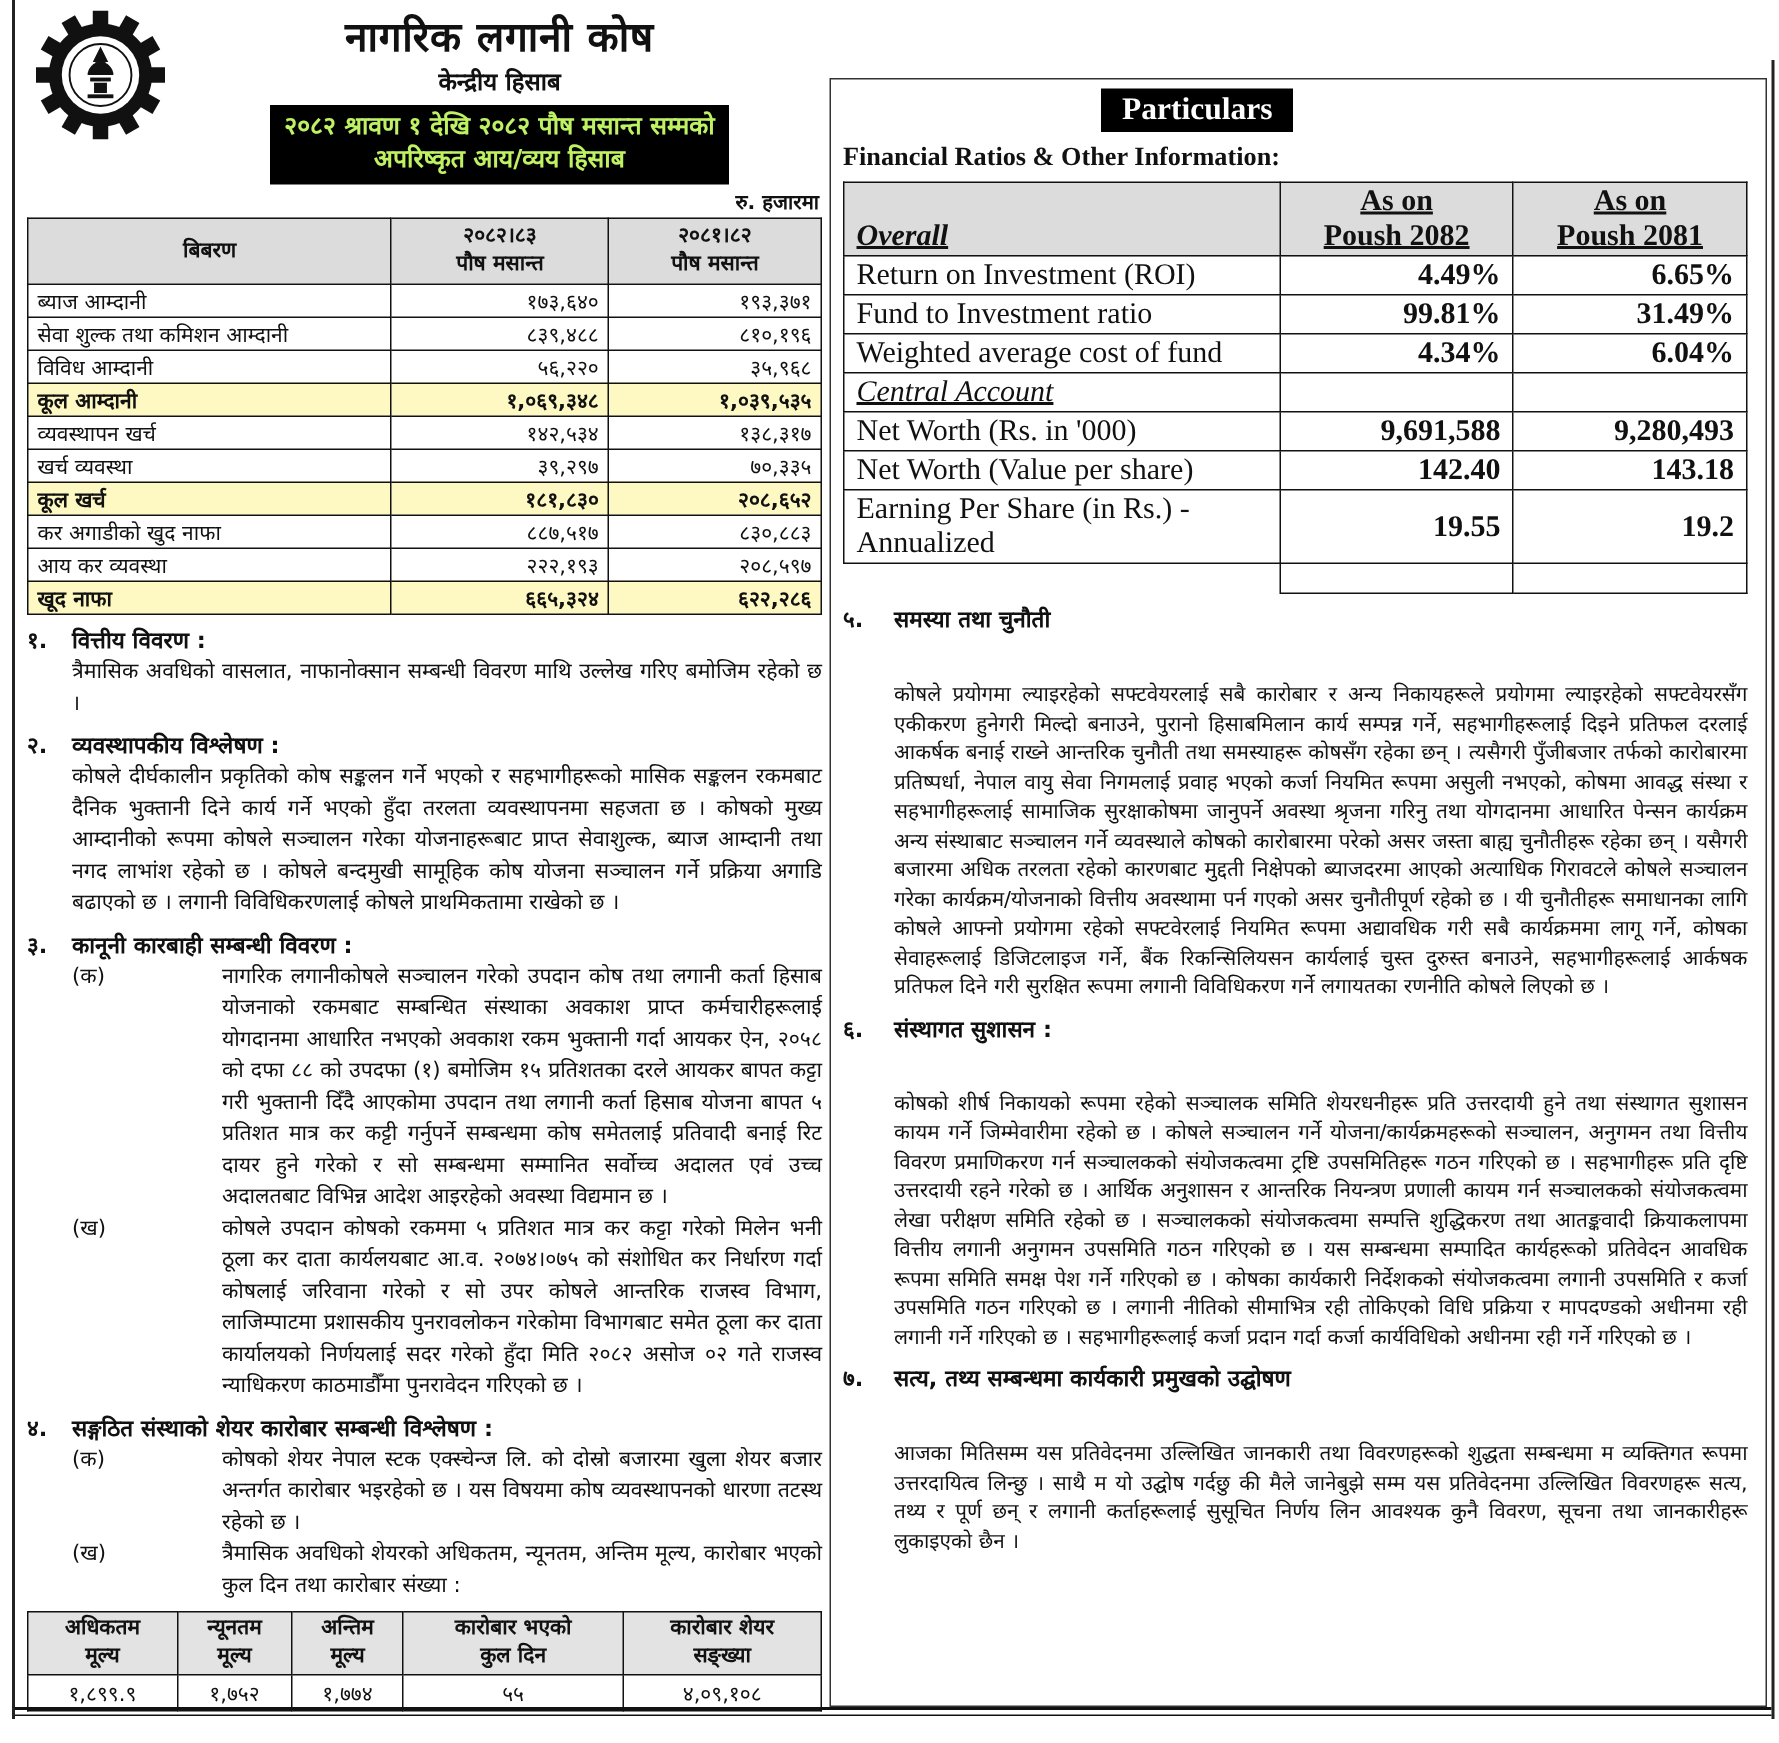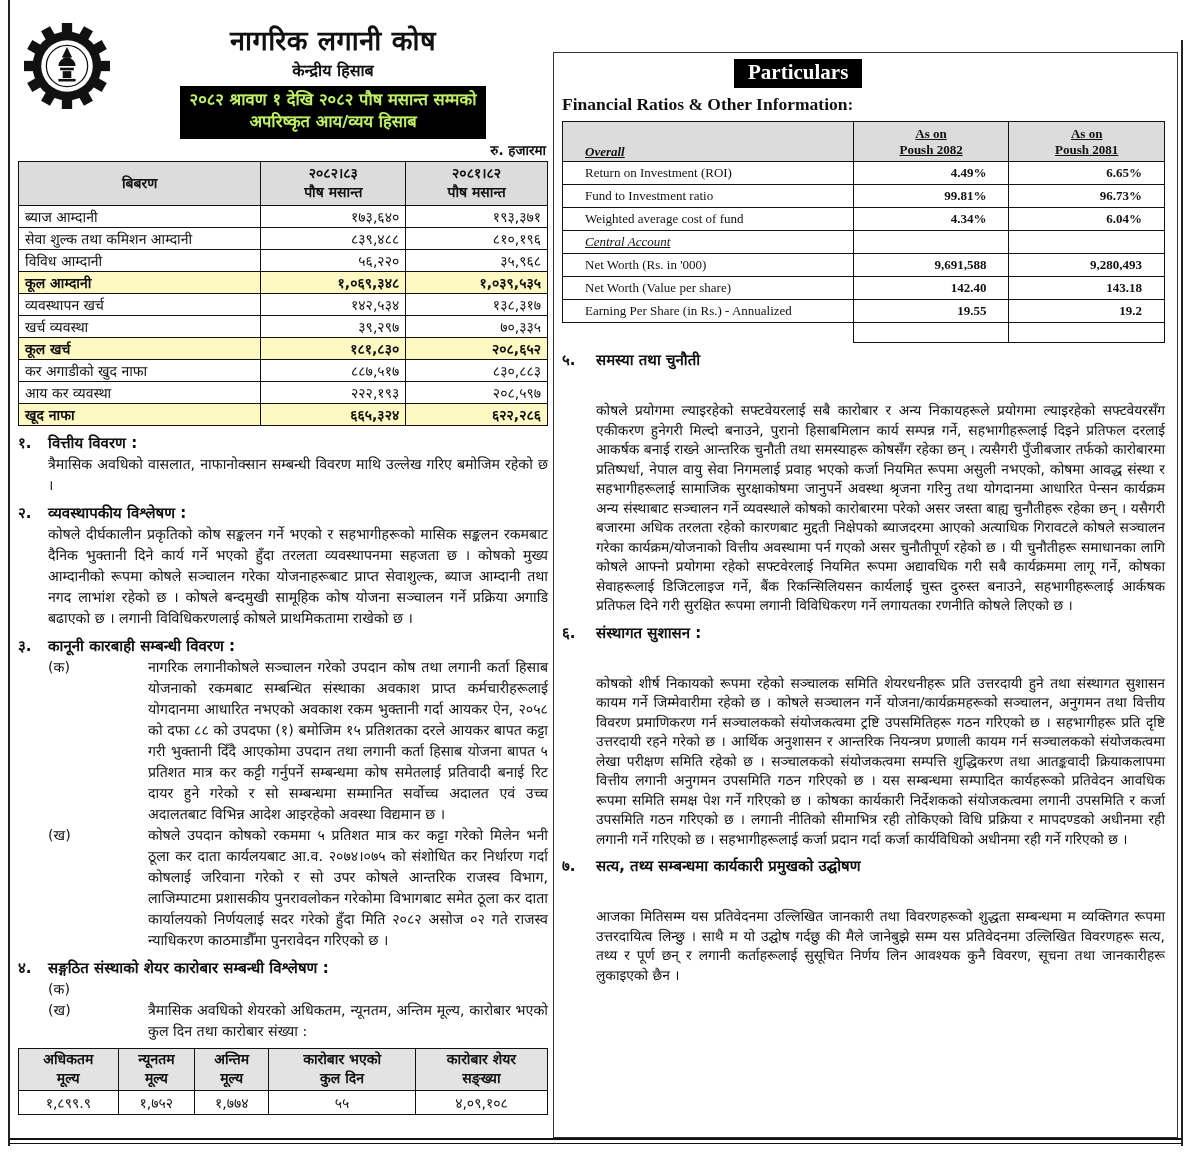--- a/index.html
+++ b/index.html
@@ -4,21 +4,21 @@
 <style>
   * { box-sizing: border-box; margin: 0; padding: 0; }
   body { font-family: "DejaVu Sans", "Liberation Sans", sans-serif; background:#fff; }
   .page { position: relative; width: 1186px; height: 1162px; background: #fff; overflow: hidden; color:#111; }
 
   
   .rule-left   { position:absolute; left:8px; top:0; width:2px; height:1146px; background:#222; }
   .rule-right  { position:absolute; left:1181px; top:40px; width:2px; height:1106px; background:#222; }
   .rule-bottom { position:absolute; left:10px; top:1138px; width:1171px; height:6px; border-top:2px solid #111; border-bottom:1px solid #111; }
 
-  .col-left  { position:absolute; left:18px; top:21px; width:530px; }
+  .col-left  { position:absolute; left:18px; top:5px; width:530px; }
   .col-right { position:absolute; left:553px; top:52px; width:625px; height:1086px; border:1px solid #333; padding:6px 12px 0 8px; }
 
   
   .hdr { position:relative; min-height:100px; }
   .logo { position:absolute; left:6px; top:2px; }
   .hdr-text { margin-left:100px; text-align:center; }
   .org-name { font-size:27px; font-weight:bold; letter-spacing:0.5px; }
   .org-sub  { font-size:16px; font-weight:bold; margin-top:1px; }
   .period-box { display:inline-block; background:#000; color:#bef264; font-weight:bold; font-size:16.5px; padding:3px 10px 5px; margin-top:5px; line-height:1.35; }
   .unit-note { text-align:right; font-size:13.5px; padding-right:2px; margin-top:2px; font-weight:bold; }
@@ -46,21 +46,21 @@
   
   .share-table { margin-top:6px; }
   .share-table th, .share-table td { border:1.5px solid #111; font-size:14px; text-align:center; padding:1px 4px; }
   .share-table th { background:#e3e3e3; font-weight:bold; height:42px; line-height:1.35; }
   .share-table td { height:24px; }
 
   
   .particulars { font-family:"Liberation Serif","DejaVu Serif",serif; display:inline-block; background:#000; color:#fff; font-weight:bold; font-size:21px; padding:1px 14px 3px; margin-left:172px; }
   .fin-head { font-family:"Liberation Serif","DejaVu Serif",serif; font-weight:bold; font-size:17.5px; margin-top:6px; }
   .ratio-table { margin-top:6px; font-family:"Liberation Serif","DejaVu Serif",serif; }
-  .ratio-table th, .ratio-table td { border:1.5px solid #111; font-size:13px; padding:1px 22px; }
+  .ratio-table th, .ratio-table td { border:1.5px solid #111; font-size:20px; padding:1px 8px; }
   .ratio-table th { background:#dcdcdc; height:40px; }
   .ratio-table th.grp { text-align:left; vertical-align:bottom; font-style:italic; }
   .ratio-table th .u { text-decoration:underline; font-weight:bold; }
   .ratio-table td { height:23px; }
   .ratio-table td.lbl { text-align:left; }
   .ratio-table td.val { text-align:right; font-weight:bold; }
   .ratio-table td.grp { font-style:italic; text-decoration:underline; }
   .ratio-table tr.empty td { height:20px; }
   .rw-lbl { width:292px; } .rw-v { width:156px; }
 
@@ -233,20 +233,21 @@
         </div>
     </div>
 
     <div class="sec">
       <div class="sec-head">
           <span class="sec-num">४.</span>
           <span>सङ्गठित संस्थाको शेयर कारोबार सम्बन्धी विश्लेषण :</span>
         </div>
       <div class="sub-item">
           <span class="sub-mark">(क)</span>
+          <span class="sub-text">कोषको शेयर नेपाल स्टक एक्स्चेन्ज लि. को दोस्रो बजारमा खुला शेयर बजार अन्तर्गत कारोबार भइरहेको छ । यस विषयमा कोष व्यवस्थापनको धारणा तटस्थ रहेको छ ।</span>
         </div>
       <div class="sub-item">
           <span class="sub-mark">(ख)</span>
           <span class="sub-text">त्रैमासिक अवधिको शेयरको अधिकतम, न्यूनतम, अन्तिम मूल्य, कारोबार भएको कुल दिन तथा कारोबार संख्या :</span>
         </div>
     </div>
 
     <table class="share-table">
       <tbody>
           <tr>
@@ -279,21 +280,21 @@
         <th class="rw-v"><span class="u">As on</span><br><span class="u">Poush 2081</span></th>
       </tr>
       <tr>
             <td class="lbl">Return on Investment (ROI)</td>
             <td class="val">4.49%</td>
             <td class="val">6.65%</td>
           </tr>
       <tr>
             <td class="lbl">Fund to Investment ratio</td>
             <td class="val">99.81%</td>
-            <td class="val">96.73%</td>
+            <td class="val">31.49%</td>
           </tr>
       <tr>
             <td class="lbl">Weighted average cost of fund</td>
             <td class="val">4.34%</td>
             <td class="val">6.04%</td>
           </tr>
       <tr>
             <td class="lbl grp">Central Account</td>
             <td class="val"></td>
             <td class="val"></td>

